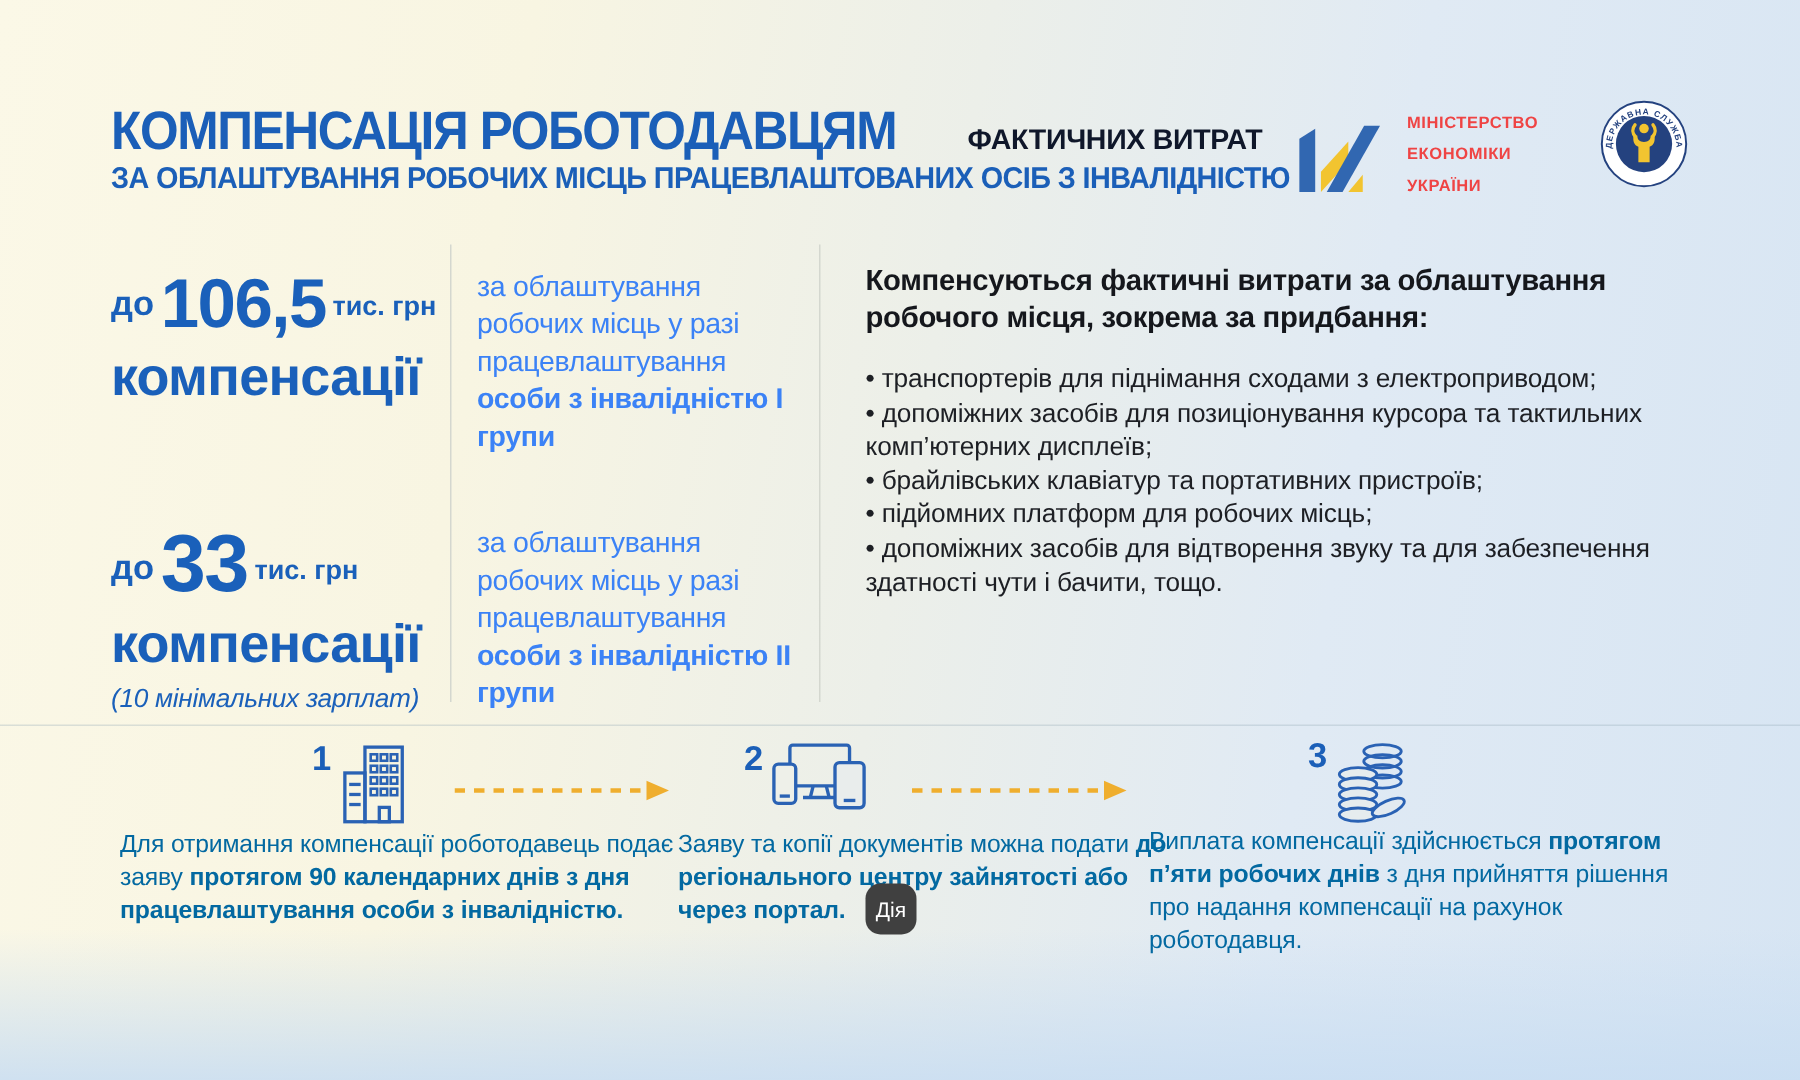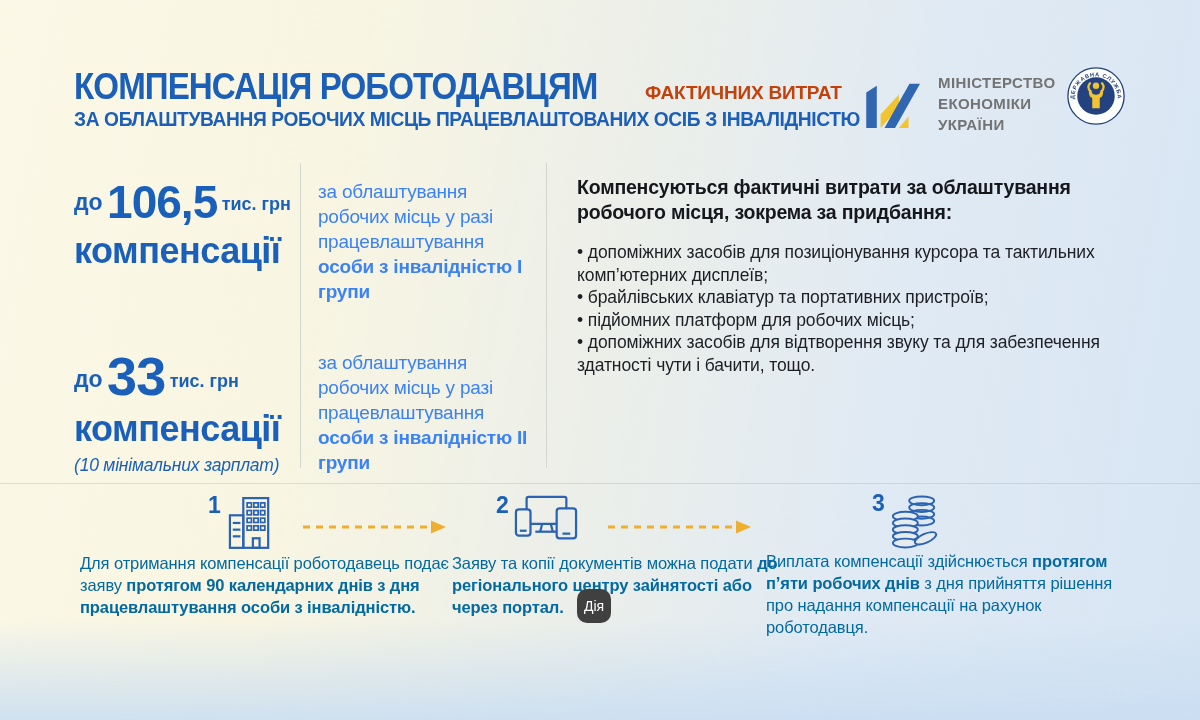--- a/index.html
+++ b/index.html
@@ -14,29 +14,29 @@
   }
   .abs { position:absolute; }
 
   
   .title-line { left:74px; top:66px; white-space:nowrap; }
   .title-main {
     display:inline-block; font-size:36px; font-weight:bold; color:#1b5fb8;
     letter-spacing:-1px; transform:scaleX(.92); transform-origin:left bottom;
   }
   .title-suffix {
-    display:inline-block; font-size:19px; font-weight:bold; color:#c2410c;
+    display:inline-block; font-size:19px; font-weight:bold; color:#0f172a;
     margin-left:2px; letter-spacing:-.2px; vertical-align:baseline;
   }
   .subtitle {
     left:74px; top:108px; font-size:20px; font-weight:bold; color:#1b5fb8;
     letter-spacing:-.4px; white-space:nowrap; transform:scaleX(.96); transform-origin:left top;
   }
   .ministry-logo { left:866px; top:72px; display:flex; align-items:center; gap:12px; }
-  .ministry-text { font-size:15px; font-weight:bold; color:#737373; line-height:21px; letter-spacing:.4px; }
+  .ministry-text { font-size:11px; font-weight:bold; color:#ef4444; line-height:21px; letter-spacing:.4px; }
   .employment-logo { left:1066px; top:66px; }
 
   
   .vdiv { width:1px; background:#d4d7cf; top:163px; height:305px; }
   .vdiv1 { left:300px; } .vdiv2 { left:546px; }
   .hdiv { left:0; top:483px; width:1200px; height:1px; background:rgba(150,170,185,.32); }
 
   .amount-block { left:74px; width:224px; color:#1a60ba; }
   .amount-a { top:175px; } .amount-b { top:345px; }
   .amount-line { white-space:nowrap; }
@@ -137,20 +137,21 @@
   <div class="amount-word">компенсації</div>
   <div class="amount-note">(10 мінімальних зарплат)</div>
 </div>
 
 <div class="abs condition condition-a"><span>за облаштування робочих місць у разі працевлаштування </span><b>особи з інвалідністю І групи</b></div>
 <div class="abs condition condition-b"><span>за облаштування робочих місць у разі працевлаштування </span><b>особи з інвалідністю ІІ групи</b></div>
 
 <div class="abs details">
   <div class="details-heading">Компенсуються фактичні витрати за облаштування робочого місця, зокрема за придбання:</div>
   <div class="bullets">
+      <div class="bullet">транспортерів для піднімання сходами з електроприводом;</div>
       <div class="bullet">допоміжних засобів для позиціонування курсора та тактильних комп’ютерних дисплеїв;</div>
       <div class="bullet">брайлівських клавіатур та портативних пристроїв;</div>
       <div class="bullet">підйомних платформ для робочих місць;</div>
       <div class="bullet">допоміжних засобів для відтворення звуку та для забезпечення здатності чути і бачити, тощо.</div>
     </div>
 </div>
 
 <div class="abs hdiv"></div>
 
 <div class="abs step-num num1">1</div>

